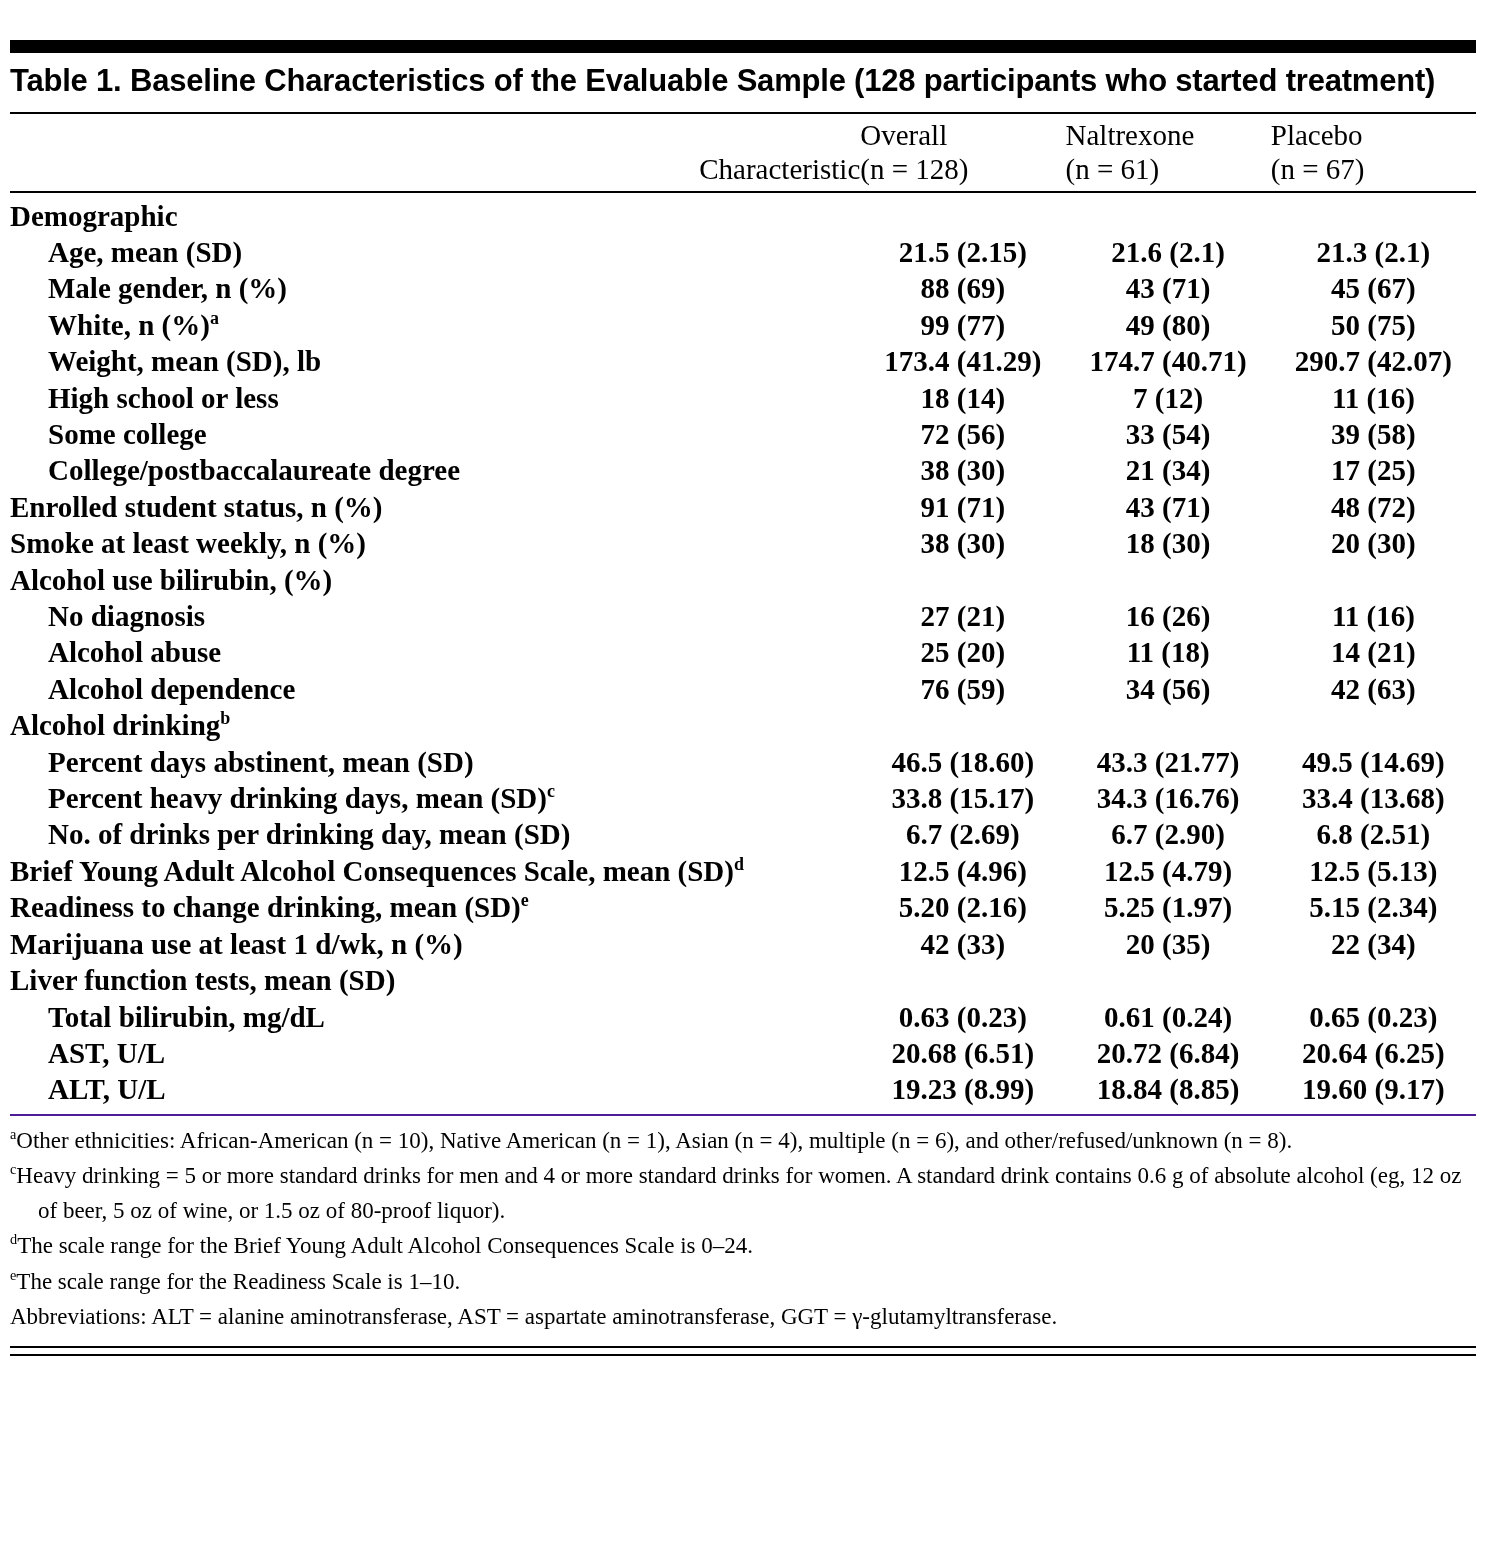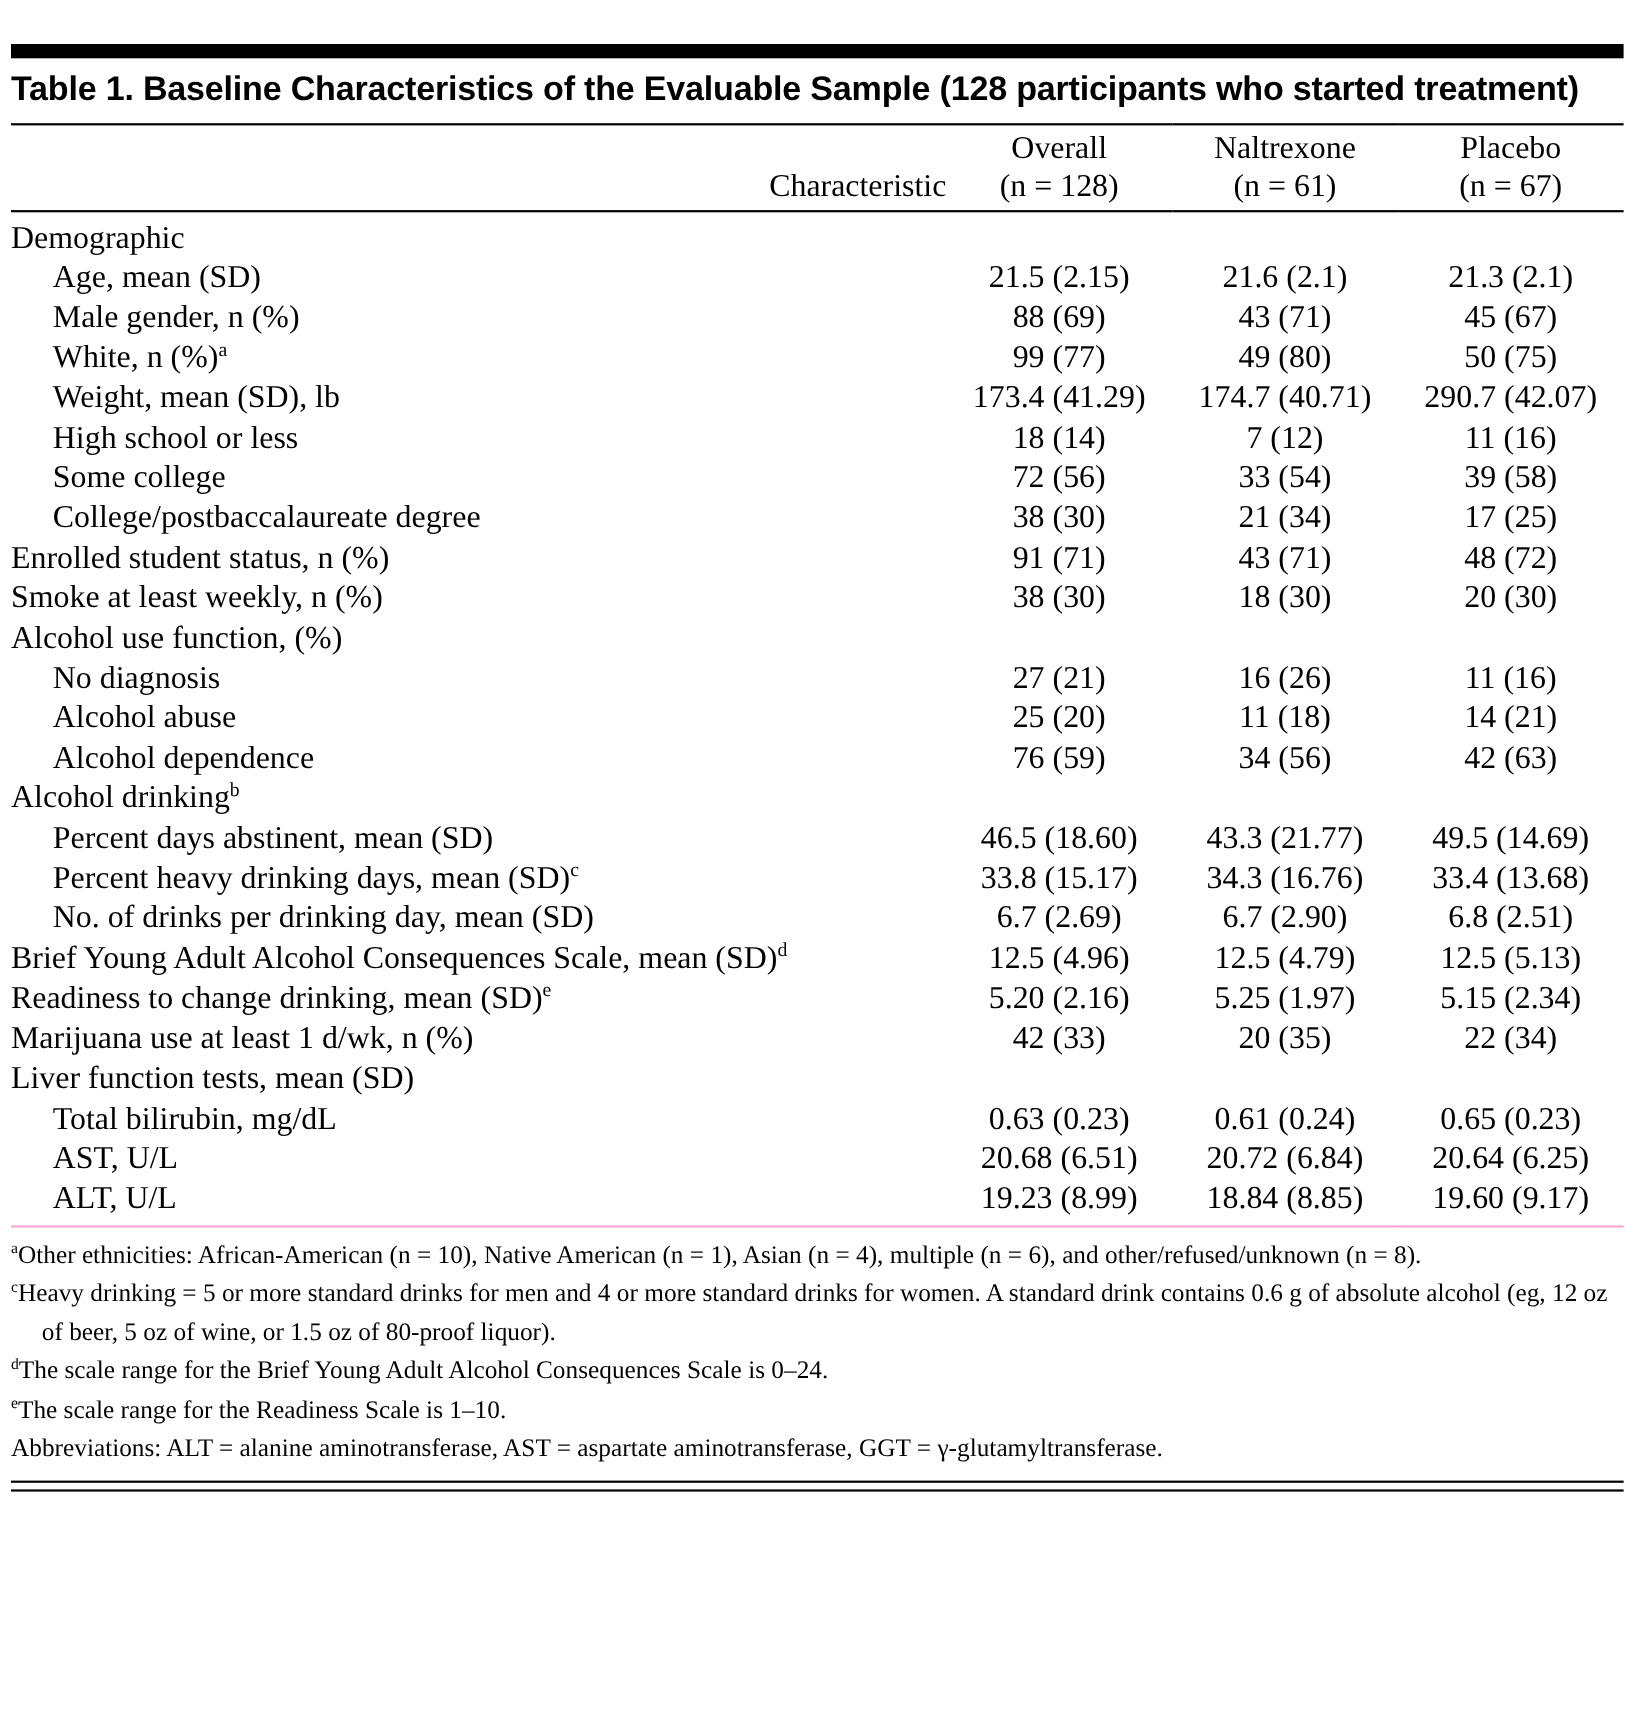--- a/index.html
+++ b/index.html
@@ -33,23 +33,23 @@
     width: 100%;
     border-collapse: collapse;
     font-size: 29px;
   }
   thead {
     border-top: 2px solid #000;
     border-bottom: 2px solid #000;
   }
   th { font-weight: normal; padding: 4px 0 5px 0; }
   th.char-h { text-align: right; vertical-align: bottom; }
-  th.grp-h { text-align: center; vertical-align: bottom; line-height: 34px; }
-
-  tbody { border-bottom: 2px solid #f9a8d4; }
+  th.grp-h { text-align: left; vertical-align: bottom; line-height: 34px; }
+
+  tbody { border-bottom: 2px solid #4c1d95; font-weight: bold; }
   tbody tr:first-child td { padding-top: 5px; }
   tbody tr:last-child td { padding-bottom: 6px; }
   tbody td {
     padding: 0;
     line-height: 36.4px;
     vertical-align: baseline;
     white-space: nowrap;
   }
   td.label { text-align: left; }
   td.label.ind { padding-left: 38px; }
@@ -160,21 +160,21 @@
           <td class="val">43 (71)</td>
           <td class="val">48 (72)</td>
         </tr>
         <tr>
           <td class="label">Smoke at least weekly, n (%)</td>
           <td class="val">38 (30)</td>
           <td class="val">18 (30)</td>
           <td class="val">20 (30)</td>
         </tr>
         <tr>
-          <td class="label">Alcohol use function, (%)</td>
+          <td class="label">Alcohol use bilirubin, (%)</td>
           <td class="val"></td>
           <td class="val"></td>
           <td class="val"></td>
         </tr>
         <tr>
           <td class="label ind">No diagnosis</td>
           <td class="val">27 (21)</td>
           <td class="val">16 (26)</td>
           <td class="val">11 (16)</td>
         </tr>

